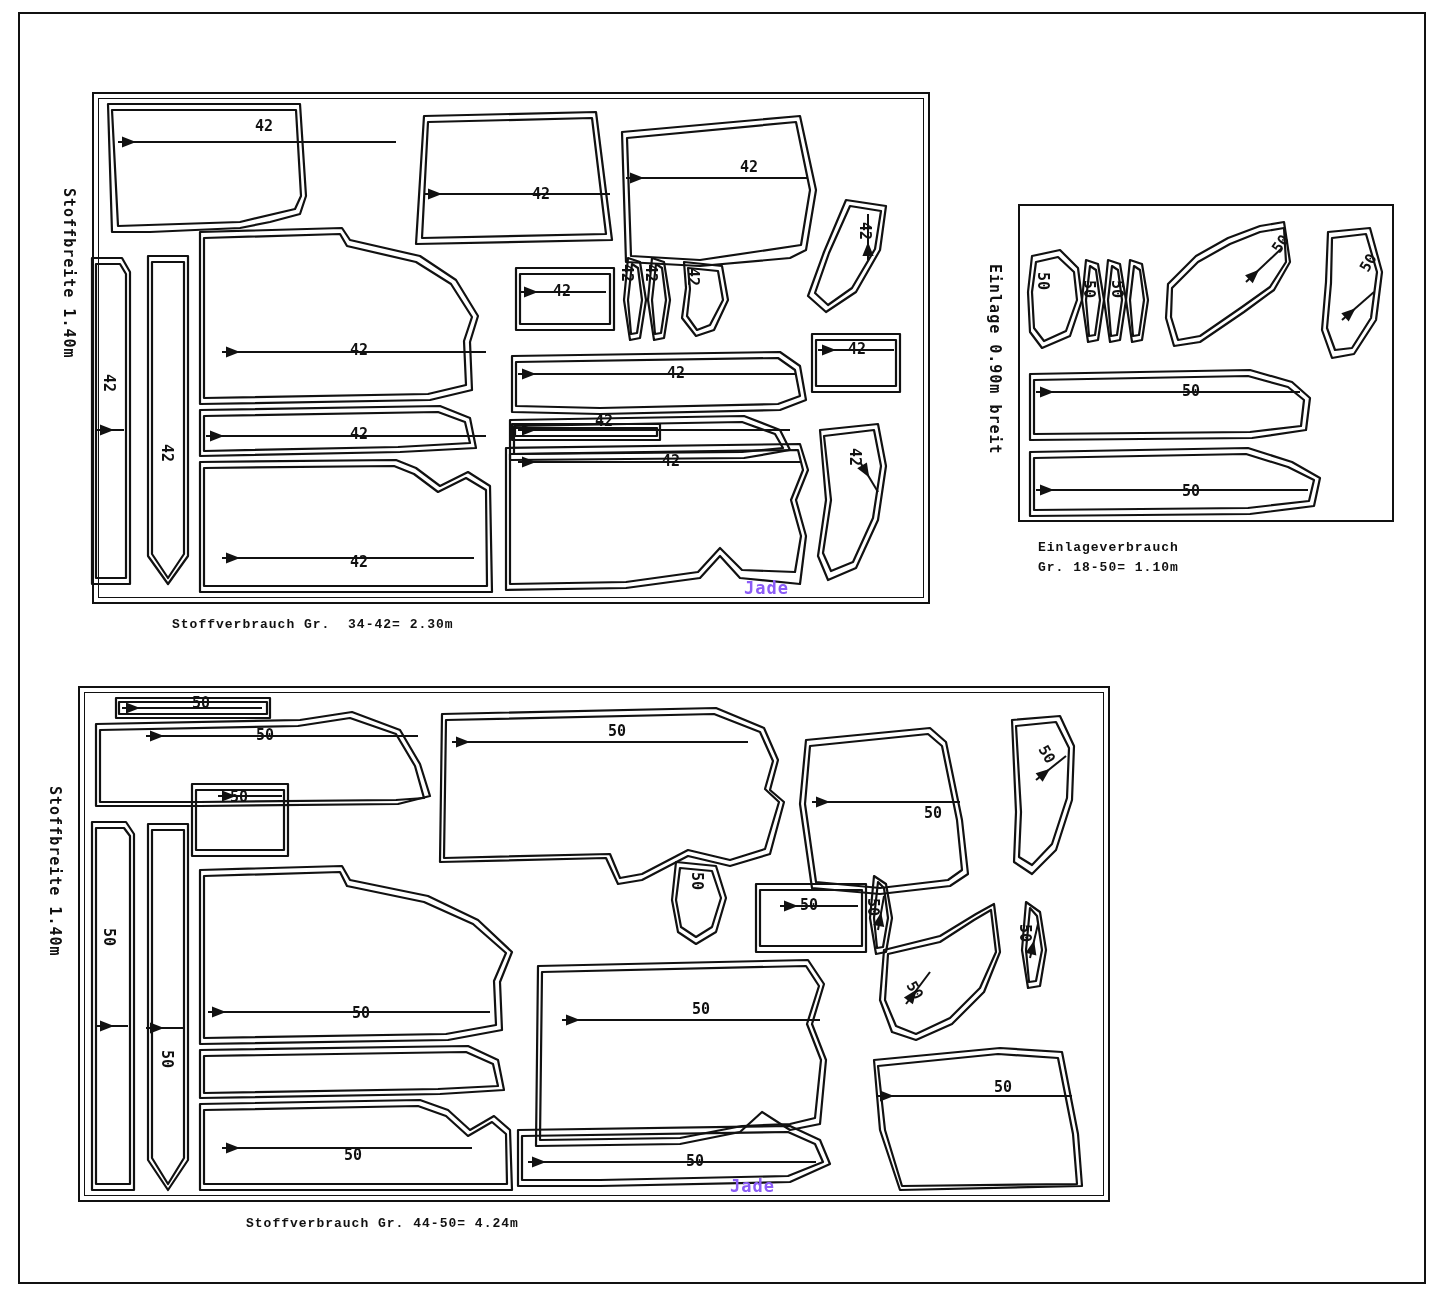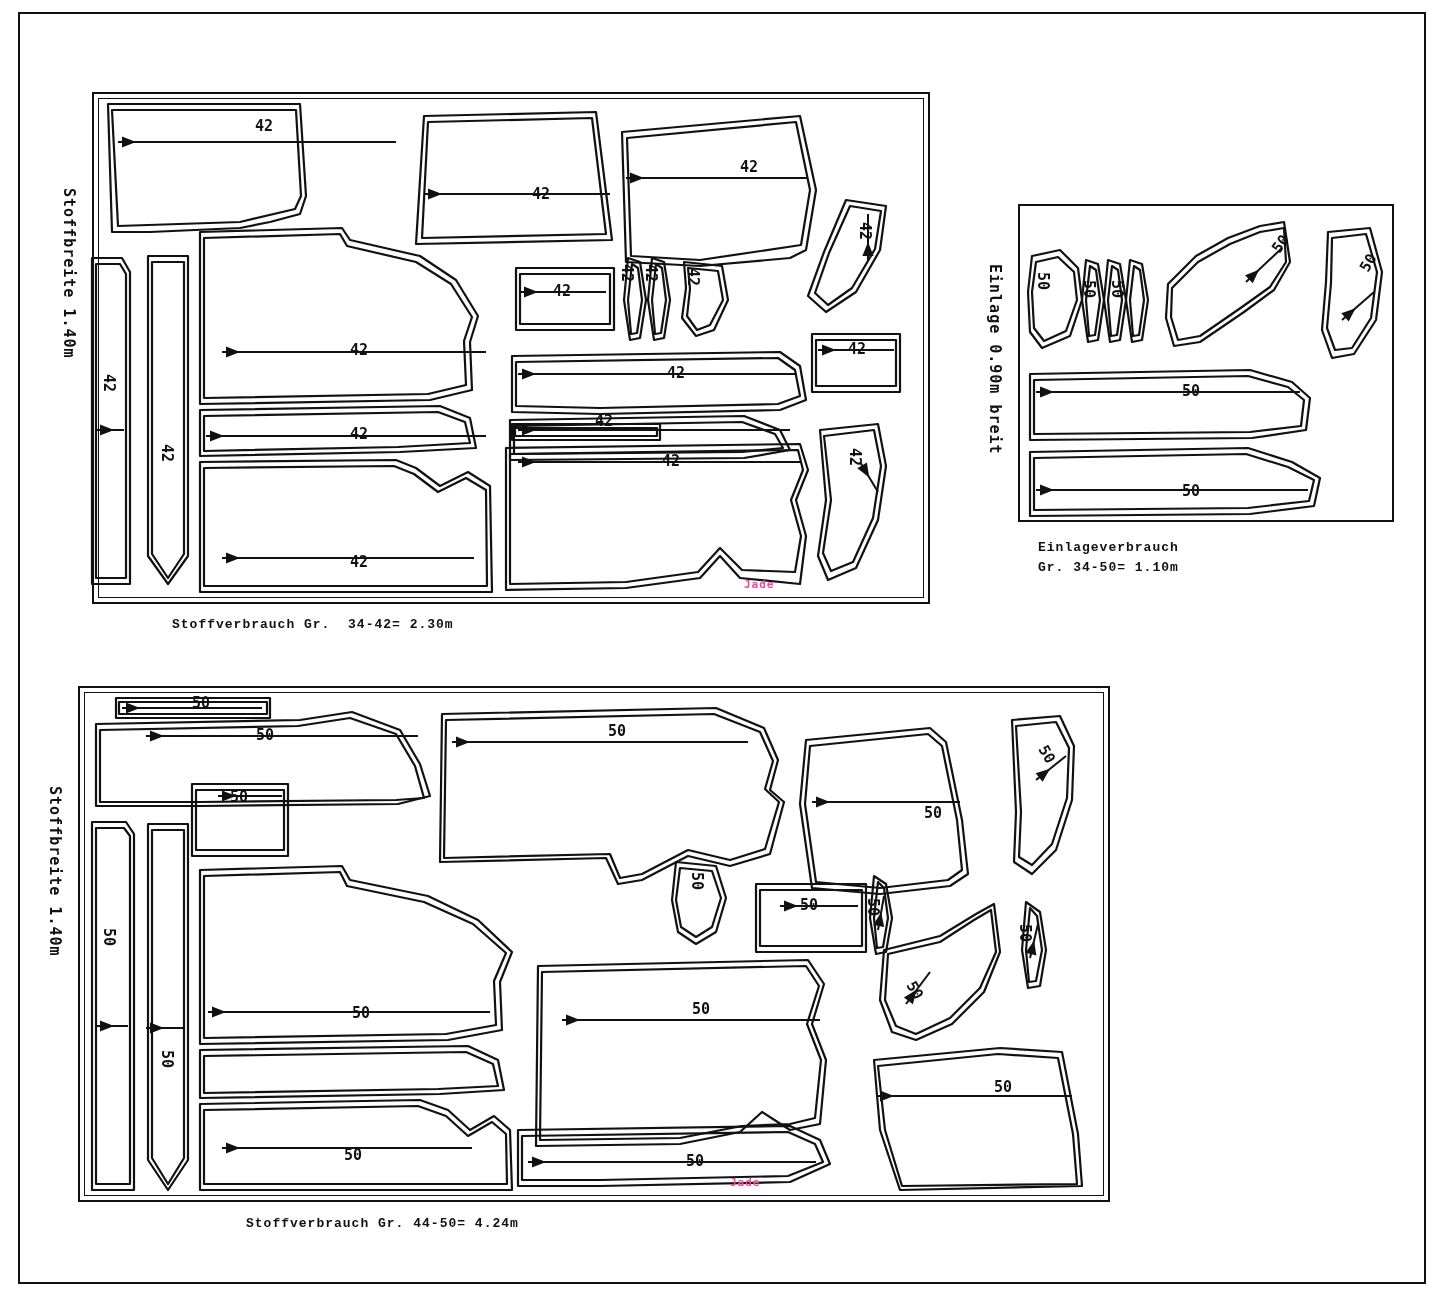--- a/index.html
+++ b/index.html
@@ -66,24 +66,24 @@
     font-weight: bold;
     color: #111;
     white-space: pre;
   }
   .sizenum.rot {
     transform-origin: left top;
   }
   .brand {
     position: absolute;
     font-family: "DejaVu Sans Mono", monospace;
-    font-size: 11px;
+    font-size: 17px;
     font-weight: bold;
     letter-spacing: 1px;
-    color: #ec4899;
+    color: #8b5cf6;
   }
 </style>
 </head>
 <body>
 
 <div id="page">
 
   <div class="outer-frame"></div>
 
   <div class="layout-box" style="left:92px; top:92px; width:838px; height:512px;"></div>
@@ -317,21 +317,21 @@
   <span class="sizenum rot" style="left:1098px; top:280px; transform:rotate(90deg);">50</span>
   <span class="sizenum rot" style="left:1126px; top:280px; transform:rotate(90deg);">50</span>
   <span class="sizenum rot" style="left:1268px; top:246px; transform:rotate(-55deg);">50</span>
   <span class="sizenum rot" style="left:1356px; top:266px; transform:rotate(-60deg);">50</span>
   <span class="sizenum" style="left:1182px; top:382px;">50</span>
   <span class="sizenum" style="left:1182px; top:482px;">50</span>
 
   <span class="vlabel" style="left:1004px; top:264px; transform:rotate(90deg);">Einlage 0.90m breit</span>
 
   <span class="caption" style="left:1038px; top:540px;">Einlageverbrauch</span>
-  <span class="caption" style="left:1038px; top:560px;">Gr. 34-50= 1.10m</span>
+  <span class="caption" style="left:1038px; top:560px;">Gr. 18-50= 1.10m</span>
 
   <span class="sizenum" style="left:192px; top:694px;">50</span>
   <span class="sizenum" style="left:256px; top:726px;">50</span>
   <span class="sizenum" style="left:608px; top:722px;">50</span>
   <span class="sizenum" style="left:924px; top:804px;">50</span>
   <span class="sizenum" style="left:230px; top:788px;">50</span>
   <span class="sizenum" style="left:352px; top:1004px;">50</span>
   <span class="sizenum" style="left:692px; top:1000px;">50</span>
   <span class="sizenum" style="left:344px; top:1146px;">50</span>
   <span class="sizenum" style="left:686px; top:1152px;">50</span>

